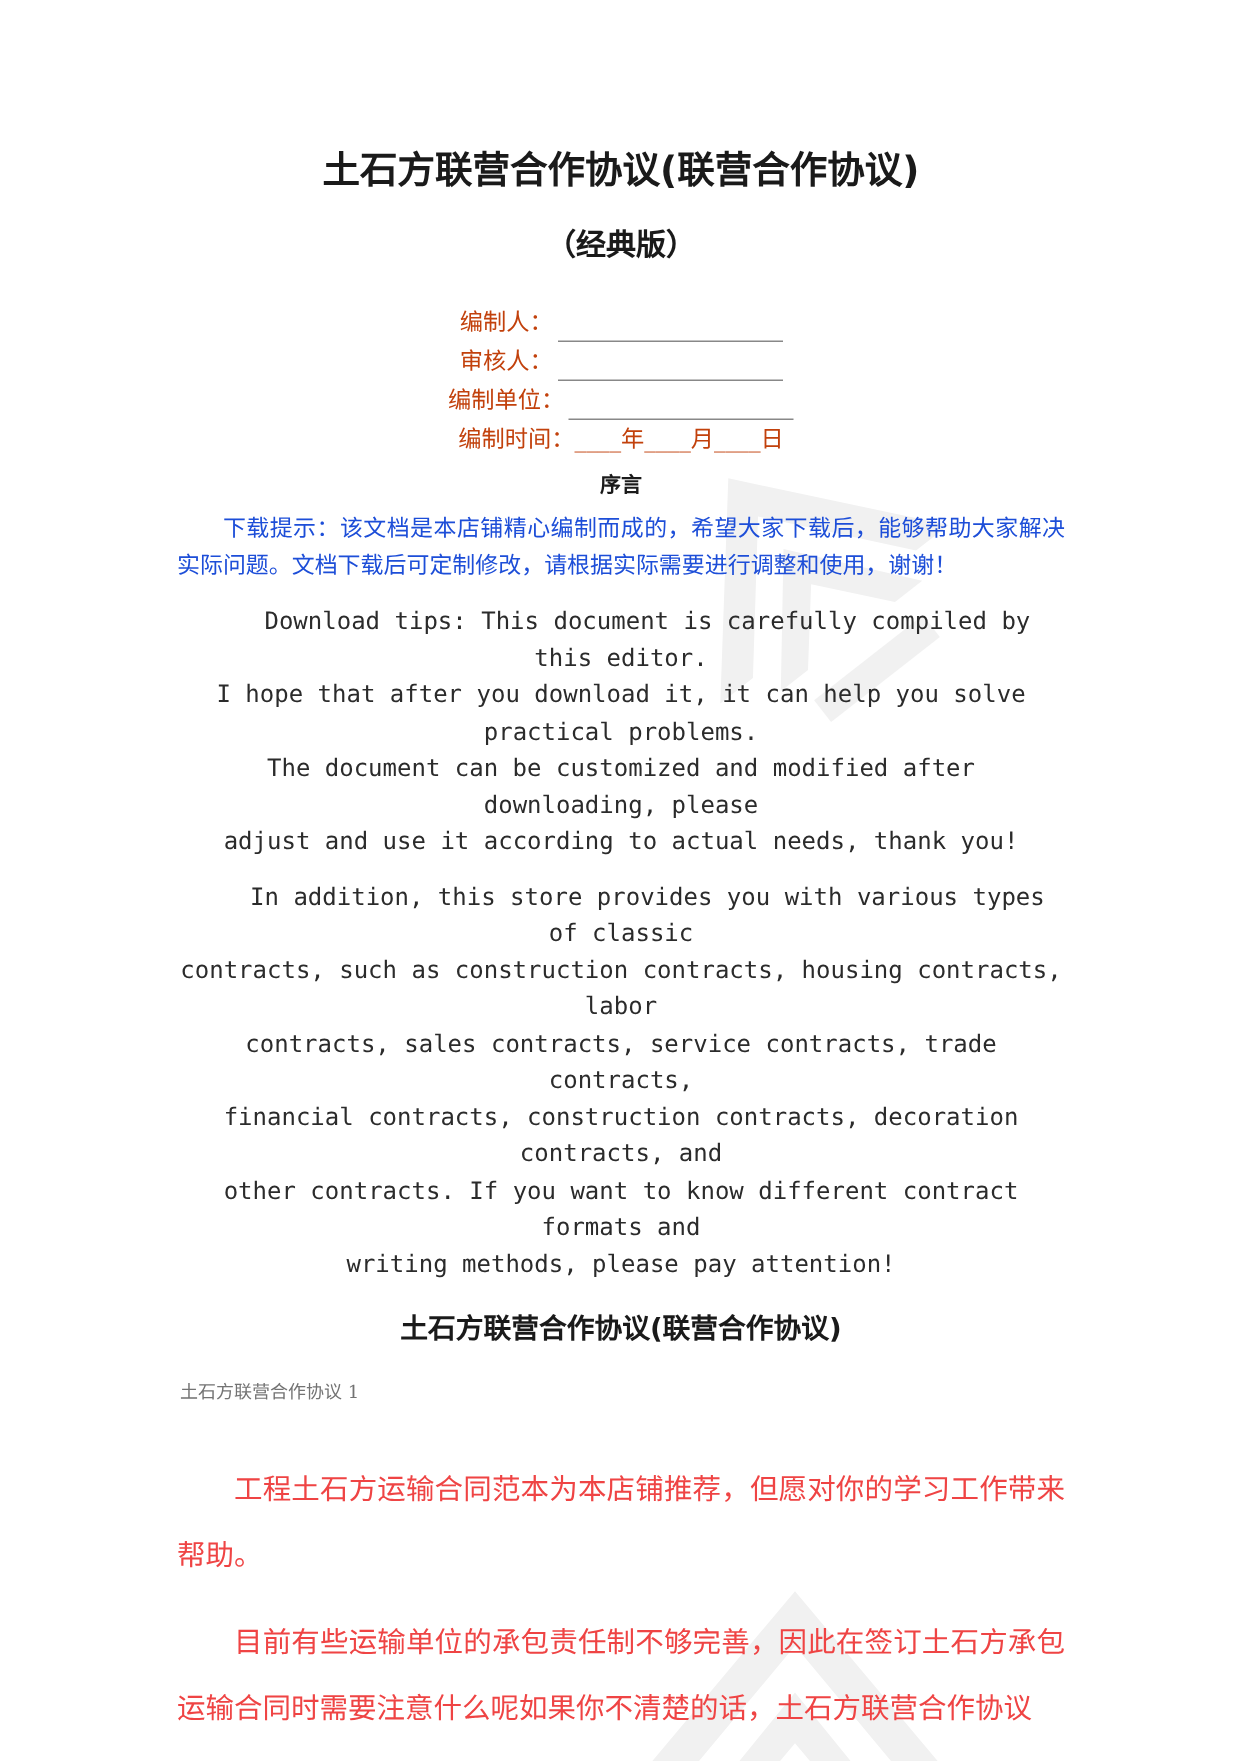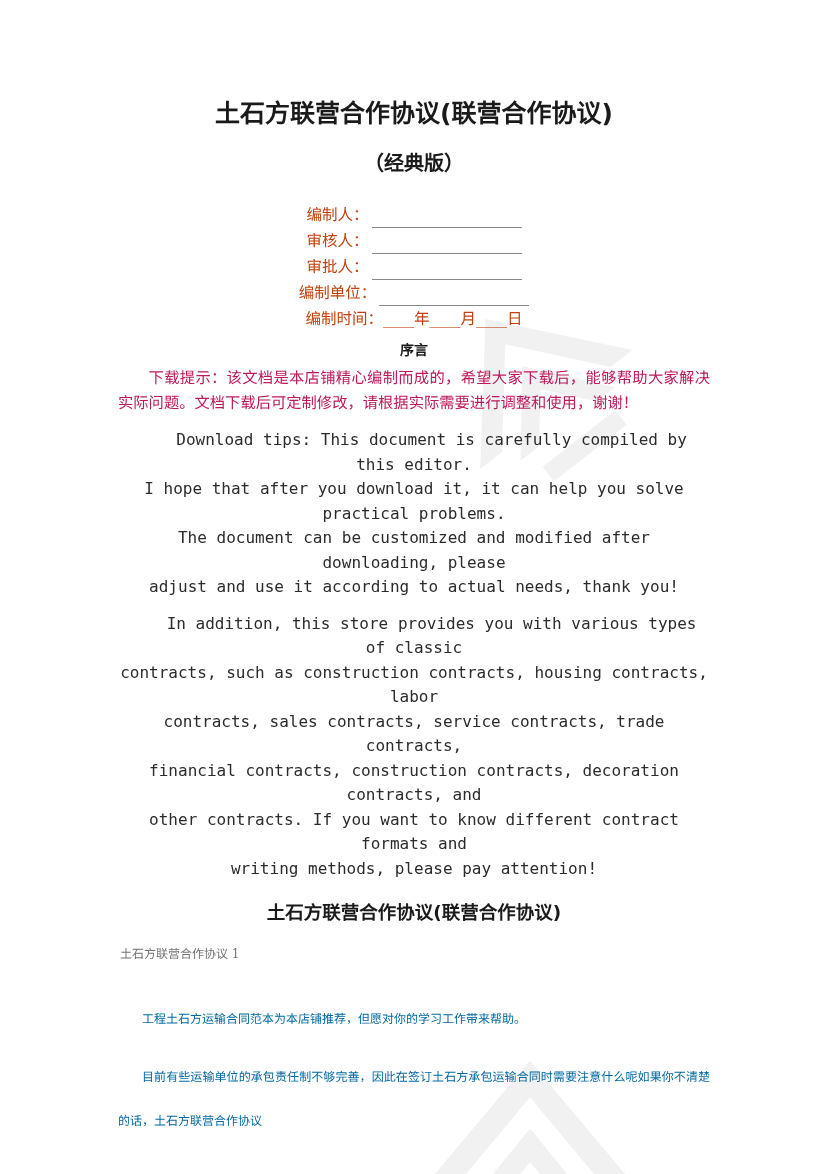--- a/index.html
+++ b/index.html
@@ -118,21 +118,21 @@
   
   p.cjk {
     margin: 0;
     padding-top: 7px;
     font-family: "DejaVu Serif", "Liberation Serif", serif;
     font-size: 15.3px;
     line-height: 25px;
     text-align: justify;
     text-justify: inter-character;
     text-indent: 2em;
-    color: #be185d;
+    color: #1d4ed8;
   }
 
   
   p.latin {
     margin: 0;
     padding-top: 12px;
     font-family: "DejaVu Sans Mono", "Liberation Mono", monospace;
     font-size: 16px;
     line-height: 24.5px;
     text-align: center;
@@ -160,26 +160,26 @@
     color: #737373;
     text-indent: 2px;
     line-height: 1.4;
   }
 
   
   p.cjk-loose {
     margin: 0;
     padding-top: 34px;
     font-family: "DejaVu Serif", "Liberation Serif", serif;
-    font-size: 12px;
+    font-size: 19px;
     line-height: 44px;
     text-align: justify;
     text-justify: inter-character;
     text-indent: 2em;
-    color: #0369a1;
+    color: #ef4444;
   }
   p.cjk-loose.tight-top {
     padding-top: 14px;
   }
 </style>
 </head>
 <body>
 
 <div class="page">
 
@@ -209,24 +209,20 @@
       <div class="form-row">
         <span class="f-label">编制人：</span>
         <span class="f-line"></span>
       </div>
 
       <div class="form-row">
         <span class="f-label">审核人：</span>
         <span class="f-line"></span>
       </div>
 
-      <div class="form-row">
-        <span class="f-label">审批人：</span>
-        <span class="f-line"></span>
-      </div>
 
       <div class="form-row">
         <span class="f-label">编制单位：</span>
         <span class="f-line"></span>
       </div>
 
       <div class="form-row date-row">
         <span class="f-label">编制时间：</span>
         <span class="f-date">____年____月____日</span>
       </div>

